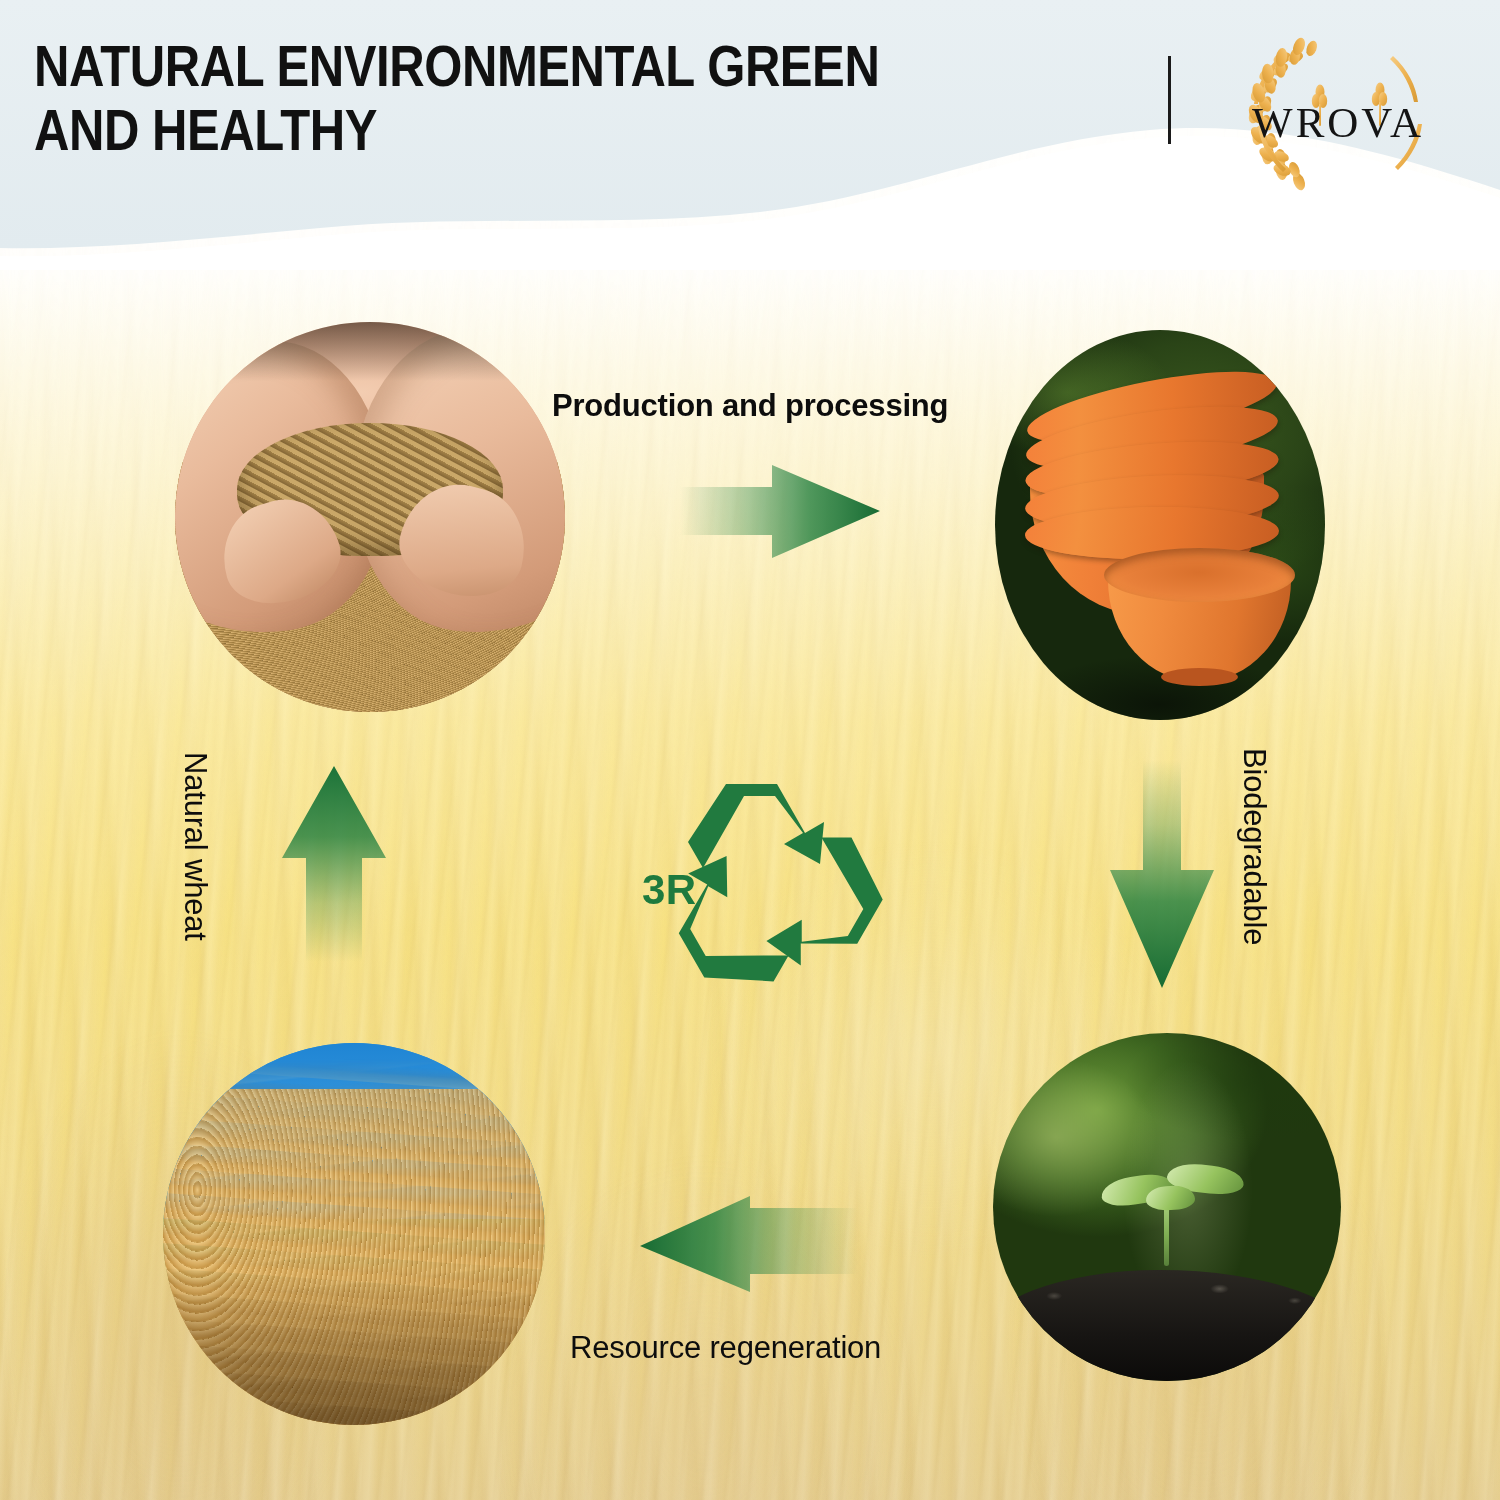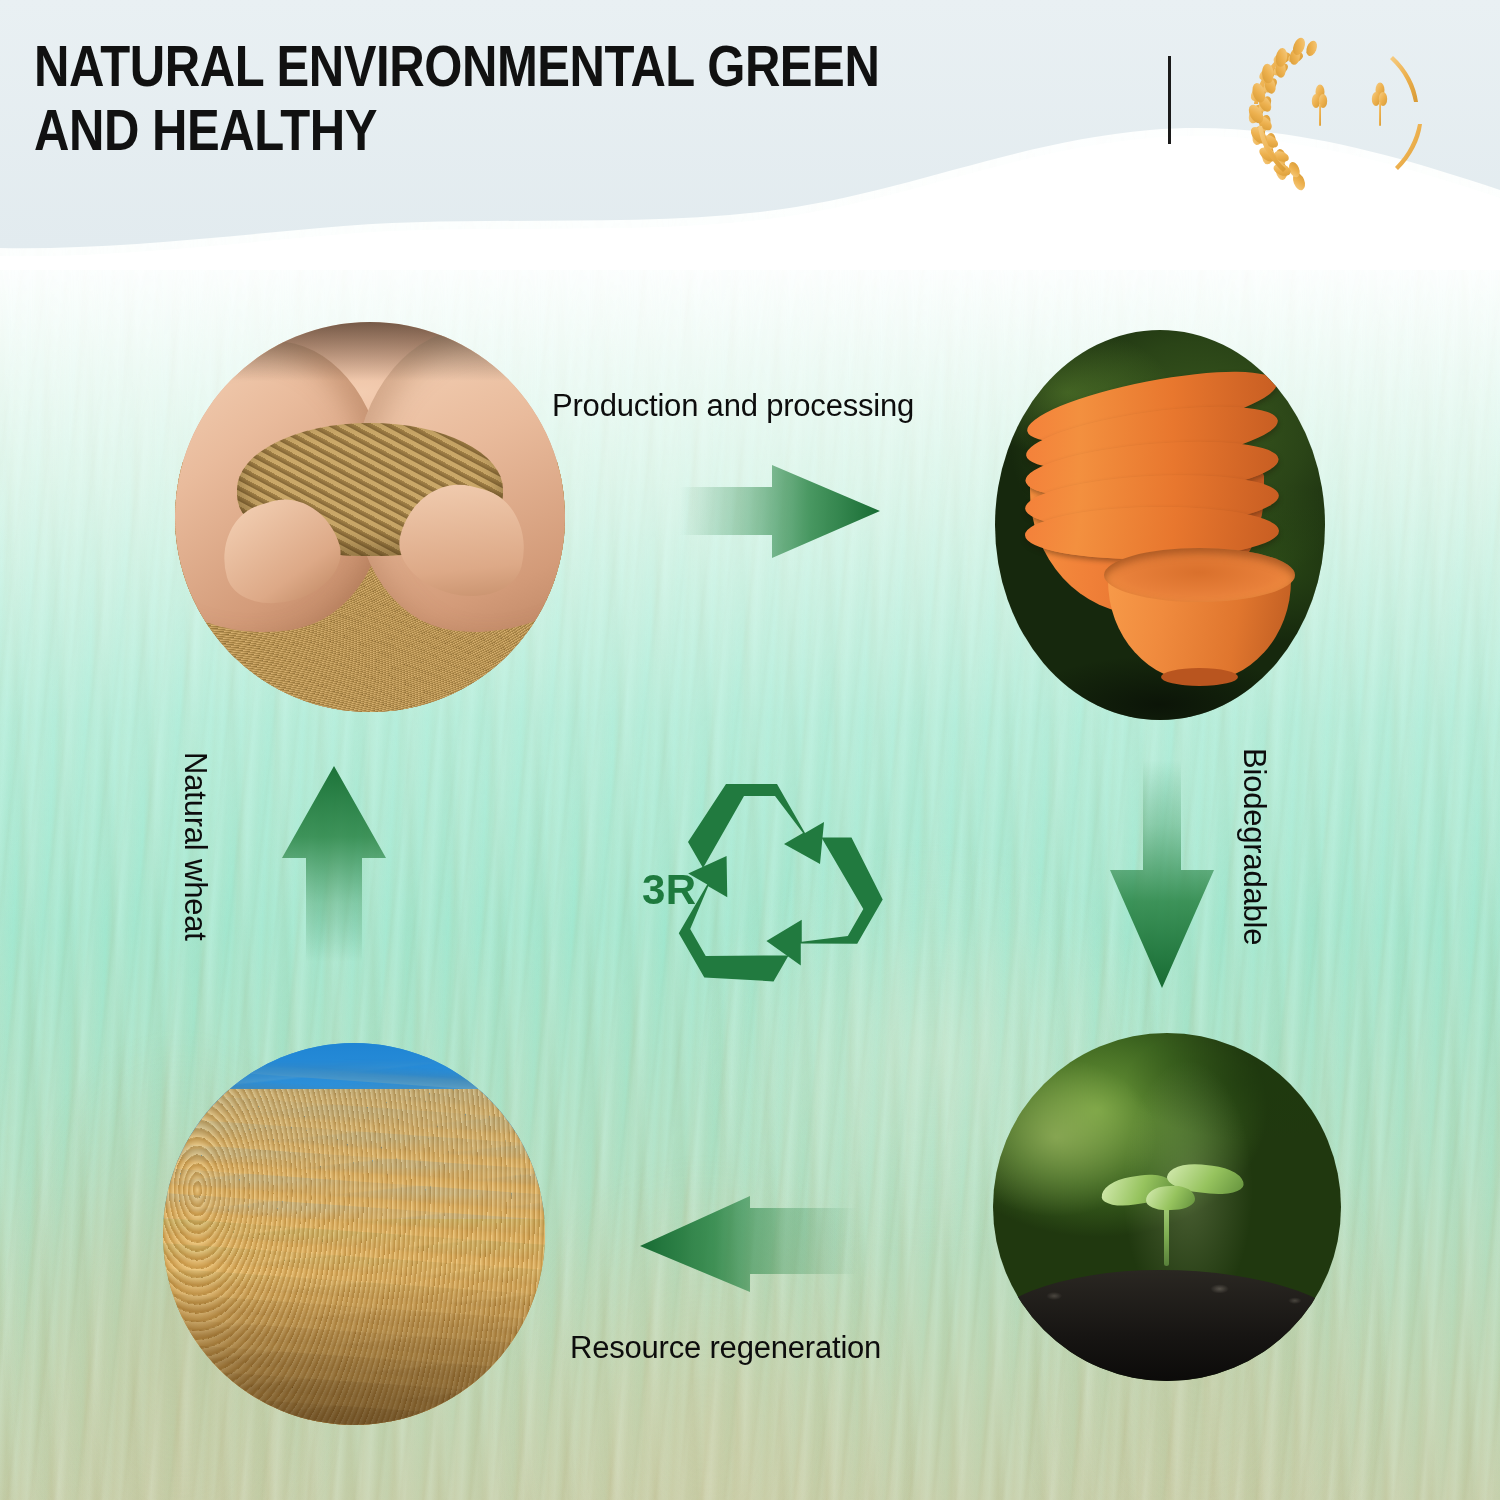--- a/index.html
+++ b/index.html
@@ -9,21 +9,21 @@
     width: 1500px;
     height: 1500px;
     overflow: hidden;
     font-family: "Liberation Sans", sans-serif;
   }
 
   #page {
     position: relative;
     width: 1500px;
     height: 1500px;
-    background: #5eead4;
+    background: #fde047;
     overflow: hidden;
   }
 
   
   .bg-wheat {
     position: absolute;
     inset: 0;
     background:
       linear-gradient(to bottom,
         rgba(255,255,255,1) 0%,
@@ -380,21 +380,21 @@
   
   .label {
     position: absolute;
     z-index: 6;
     font-family: "Liberation Sans", sans-serif;
     font-size: 31px;
     color: #0d0d0d;
     white-space: nowrap;
     letter-spacing: -0.2px;
   }
-  .label-production { left: 552px; top: 388px; }
+  .label-production { left: 552px; top: 388px; font-weight: bold; }
   .label-resource   { left: 570px; top: 1330px; }
   .label-natural {
     left: 213px; top: 752px;
     transform: rotate(90deg);
     transform-origin: left top;
   }
   .label-biodegradable {
     left: 1272px; top: 748px;
     transform: rotate(90deg);
     transform-origin: left top;
@@ -534,20 +534,21 @@
             <g transform="translate(42,-24)">
               <ellipse cx="0" cy="0" rx="4.5" ry="7.5"></ellipse>
               <ellipse cx="-4" cy="9" rx="4.2" ry="7"></ellipse>
               <ellipse cx="3" cy="9" rx="4.2" ry="7"></ellipse>
               <rect x="-1" y="12" width="2" height="24" rx="1"></rect>
             </g>
           </g>
         </g>
       </g>
     </svg>
+    <div class="brand-wordmark">WROVA</div>
   </div>
 
   <div class="photo photo-grain-hands">
     <div class="grain-field"></div>
     <div class="hand-left"></div>
     <div class="hand-right"></div>
     <div class="grain-cupped"></div>
     <div class="thumb-l"></div>
     <div class="thumb-r"></div>
     <div class="photo-top-shadow"></div>

